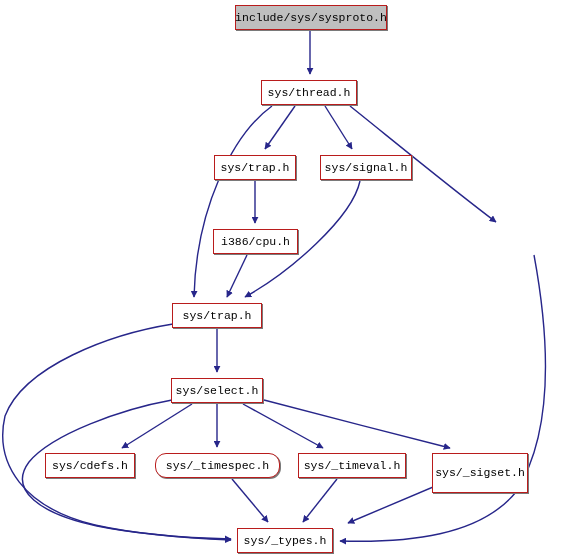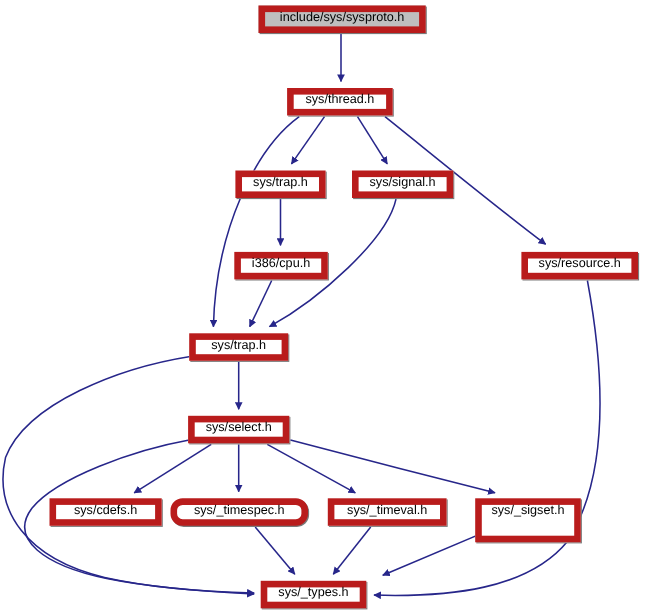--- a/index.html
+++ b/index.html
@@ -18,30 +18,32 @@
   #edge-layer {
     position: absolute;
     left: 0;
     top: 0;
     width: 588px;
     height: 560px;
   }
   .node {
     position: absolute;
     box-sizing: border-box;
-    border: 6px solid #b91c1c;
+    border: 1px solid #b91c1c;
     background: #ffffff;
     color: #000000;
     font-size: 11.5px;
     line-height: 1;
     display: flex;
+    align-items: center;
     justify-content: center;
     white-space: nowrap;
     letter-spacing: 0px;
     box-shadow: 1px 1px 0 0 #7a7a7a;
+    font-family: Liberation Mono, monospace;
   }
   .node.root {
     background: #bfbfbf;
   }
   .node-label {
     pointer-events: none;
   }
 </style>
 </head>
 <body>
@@ -109,33 +111,30 @@
   </div>
 
   <div class="node" style="left:214px;top:155px;width:82px;height:25px;">
     <span class="node-label">sys/trap.h</span>
   </div>
 
   <div class="node" style="left:213px;top:229px;width:85px;height:25px;">
     <span class="node-label">i386/cpu.h</span>
   </div>
 
-  <div class="node" style="left:474px;top:229px;width:106px;height:25px;">
-    <span class="node-label">sys/resource.h</span>
-  </div>
 
   <div class="node" style="left:172px;top:303px;width:90px;height:25px;">
     <span class="node-label">sys/trap.h</span>
   </div>
 
   <div class="node" style="left:171px;top:378px;width:92px;height:25px;">
     <span class="node-label">sys/select.h</span>
   </div>
 
-  <div class="node" style="left:45px;top:453px;width:102px;height:25px;">
+  <div class="node" style="left:45px;top:453px;width:90px;height:25px;">
     <span class="node-label">sys/cdefs.h</span>
   </div>
 
   <div class="node" style="left:155px;top:453px;width:125px;height:25px;border-radius:11px;">
     <span class="node-label">sys/_timespec.h</span>
   </div>
 
   <div class="node" style="left:298px;top:453px;width:108px;height:25px;">
     <span class="node-label">sys/_timeval.h</span>
   </div>

